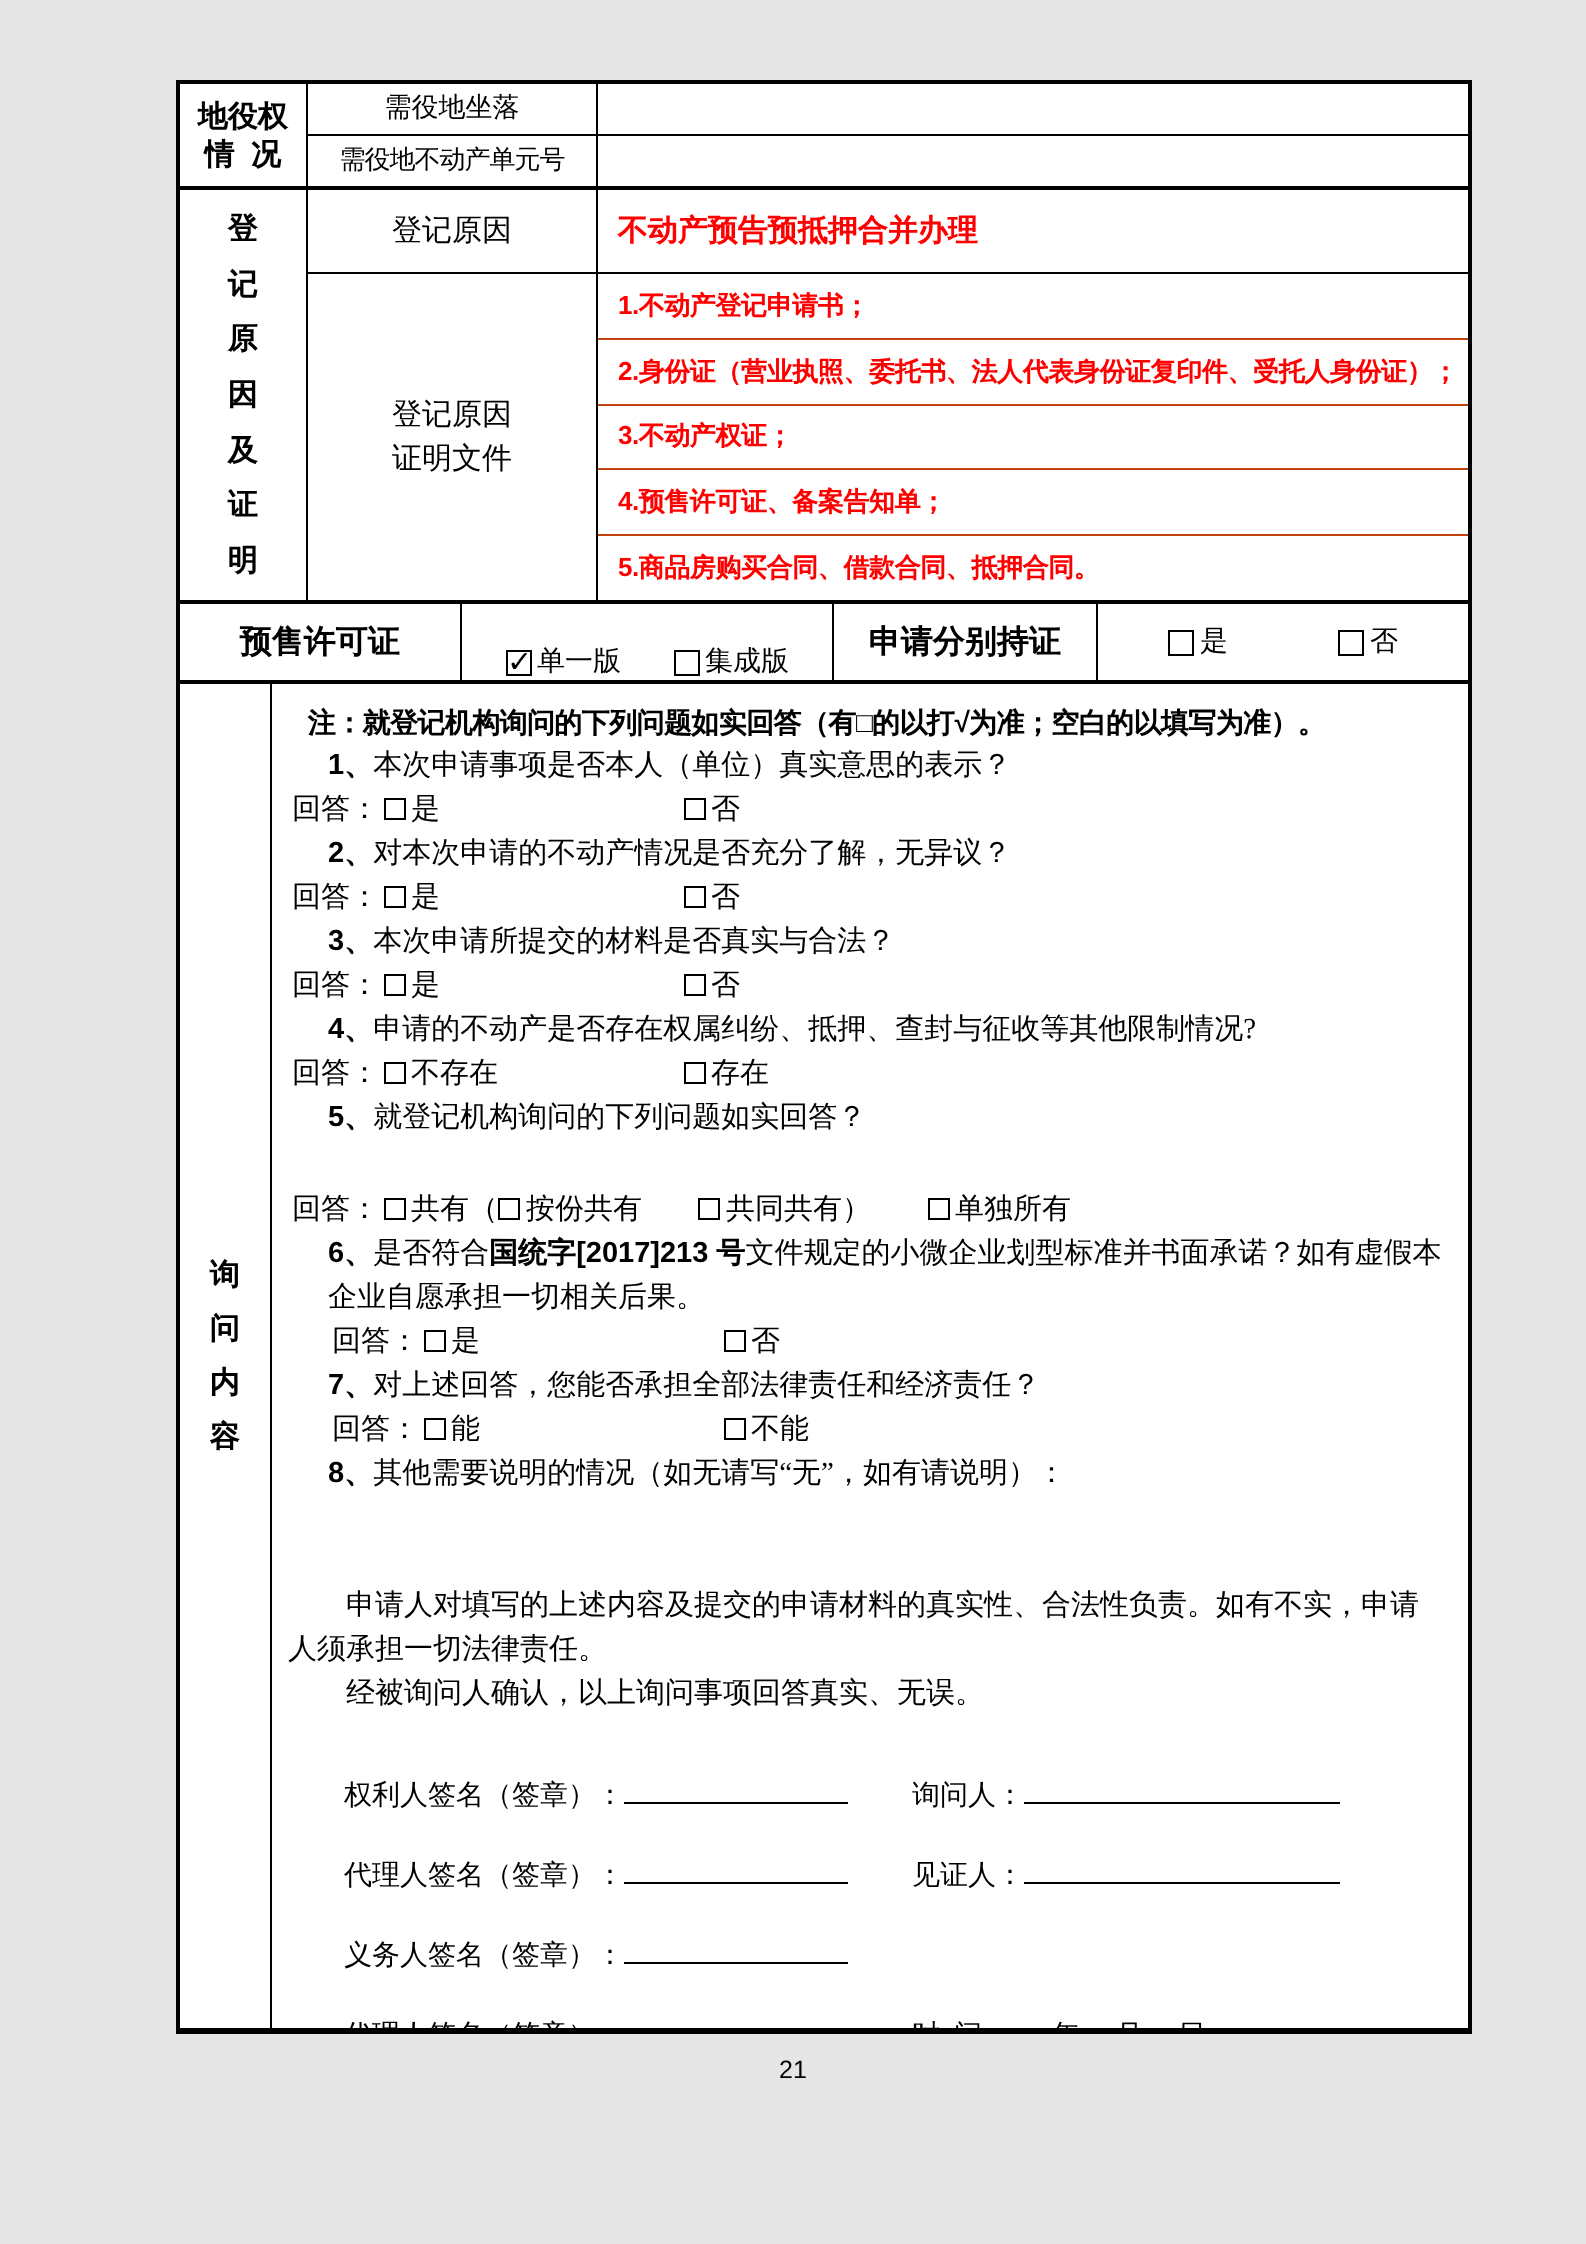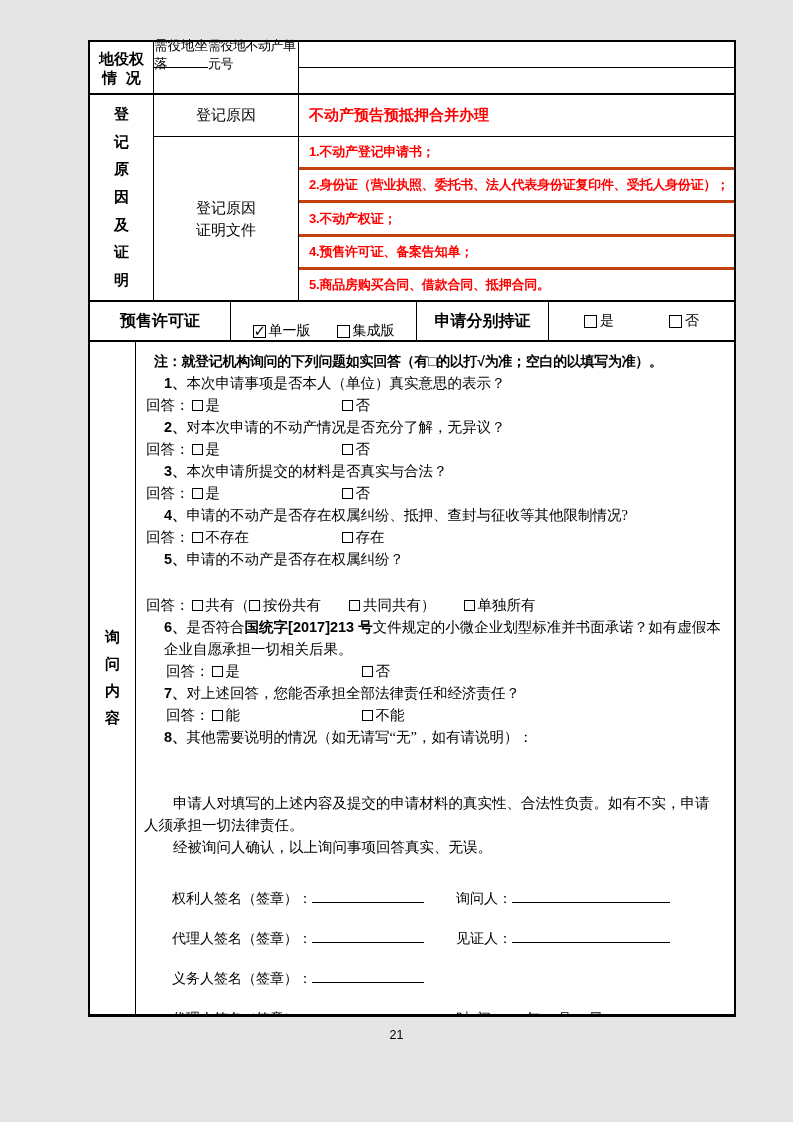--- a/index.html
+++ b/index.html
@@ -14,42 +14,42 @@
     position:absolute; left:88px; top:40px; width:648px;
     border:2px solid #000; border-bottom-width:3px; background:#fff;
   }
   .hei { font-family:"Liberation Sans","DejaVu Sans",sans-serif; font-weight:bold; }
   .red { color:#ff0000; }
 
   
   .sec-a { display:flex; border-bottom:2px solid #000; height:53px; }
   .a-col1 { width:64px; border-right:1px solid #000; display:flex; flex-direction:column;
             align-items:center; justify-content:center; font-size:15px; line-height:19px; white-space:pre; }
-  .a-col2 { width:145px; border-right:1px solid #000; display:flex; }
+  .a-col2 { width:145px; border-right:1px solid #000; display:flex; flex-direction:column; }
   .a-col3 { flex:1; display:flex; flex-direction:column; }
   .a-cell { height:26px; display:flex; align-items:center; justify-content:center; font-size:13.5px; }
   .a-cell.top { border-bottom:1px solid #000; }
   .a-col3 .a-cell { justify-content:flex-start; padding-left:8px; }
   .a-col2 .a-cell.bottom { font-size:13px; letter-spacing:-0.5px; }
 
   
   .sec-b { display:flex; border-bottom:2px solid #000; height:207px; }
   .b-col1 { width:64px; border-right:1px solid #000; display:flex; flex-direction:column;
             align-items:center; justify-content:space-between; padding:10px 0;
             font-size:15px; }
   .b-rest { flex:1; display:flex; flex-direction:column; }
   .reason-row { display:flex; height:42px; border-bottom:1px solid #000; }
   .reason-label { width:145px; border-right:1px solid #000; display:flex; align-items:center;
                   justify-content:center; font-size:15px; }
   .reason-value { flex:1; display:flex; align-items:center; padding-left:10px; font-size:15px; }
   .docs-row { display:flex; flex:1; }
   .docs-label { width:145px; border-right:1px solid #000; display:flex; flex-direction:column;
                 align-items:center; justify-content:center; font-size:15px; line-height:22px; }
   .docs-list { flex:1; display:flex; flex-direction:column; }
-  .doc-item { flex:1; border-bottom:3px solid #c2410c; display:flex; align-items:center;
+  .doc-item { flex:1; border-bottom:1px solid #c2410c; display:flex; align-items:center;
               padding-left:10px; font-size:13px; letter-spacing:-0.2px; }
   .doc-item:last-child { border-bottom:none; }
 
   
   .sec-c { display:flex; height:40px; border-bottom:2px solid #000; }
   .c1 { width:141px; border-right:1px solid #000; display:flex; align-items:center; justify-content:center; font-size:16px; }
   .c2 { width:186px; border-right:1px solid #000; display:flex; align-items:flex-end; justify-content:center; gap:26px; font-size:14px; }
   .c3 { width:132px; border-right:1px solid #000; display:flex; align-items:center; justify-content:center; font-size:16px; }
   .c4 { flex:1; display:flex; align-items:center; justify-content:center; gap:55px; font-size:14px; }
   .copt { display:inline-flex; align-items:center; }
@@ -189,21 +189,21 @@
         <div class="q-line"><b class="qn">3、</b><span>本次申请所提交的材料是否真实与合法？</span></div>
         <div class="a-line">
           <span class="ap">回答：</span><span class="opt o1"><span class="cb small"></span><span>是</span></span><span class="opt"><span class="cb small"></span><span>否</span></span>
         </div>
 
         <div class="q-line"><b class="qn">4、</b><span>申请的不动产是否存在权属纠纷、抵押、查封与征收等其他限制情况?</span></div>
         <div class="a-line">
           <span class="ap">回答：</span><span class="opt o1"><span class="cb small"></span><span>不存在</span></span><span class="opt"><span class="cb small"></span><span>存在</span></span>
         </div>
 
-        <div class="q-line"><b class="qn">5、</b><span>申请的不动产是否存在权属纠纷？</span></div>
+        <div class="q-line"><b class="qn">5、</b><span>就登记机构询问的下列问题如实回答？</span></div>
         <div class="a-line multi">
           <span class="ap">回答：</span><span class="opt"><span class="cb small"></span><span>共有（</span></span><span class="opt"><span class="cb small"></span><span>按份共有</span></span><span class="opt m"><span class="cb small"></span><span>共同共有）</span></span><span class="opt m"><span class="cb small"></span><span>单独所有</span></span>
         </div>
 
         <div class="q-line"><b class="qn">6、</b><span>是否符合</span><b class="qn">国统字[2017]213 号</b><span>文件规定的小微企业划型标准并书面承诺？如有虚假本企业自愿承担一切相关后果。</span></div>
         <div class="a-line ind">
           <span class="ap">回答：</span><span class="opt o1"><span class="cb small"></span><span>是</span></span><span class="opt"><span class="cb small"></span><span>否</span></span>
         </div>
 
         <div class="q-line"><b class="qn">7、</b><span>对上述回答，您能否承担全部法律责任和经济责任？</span></div>

